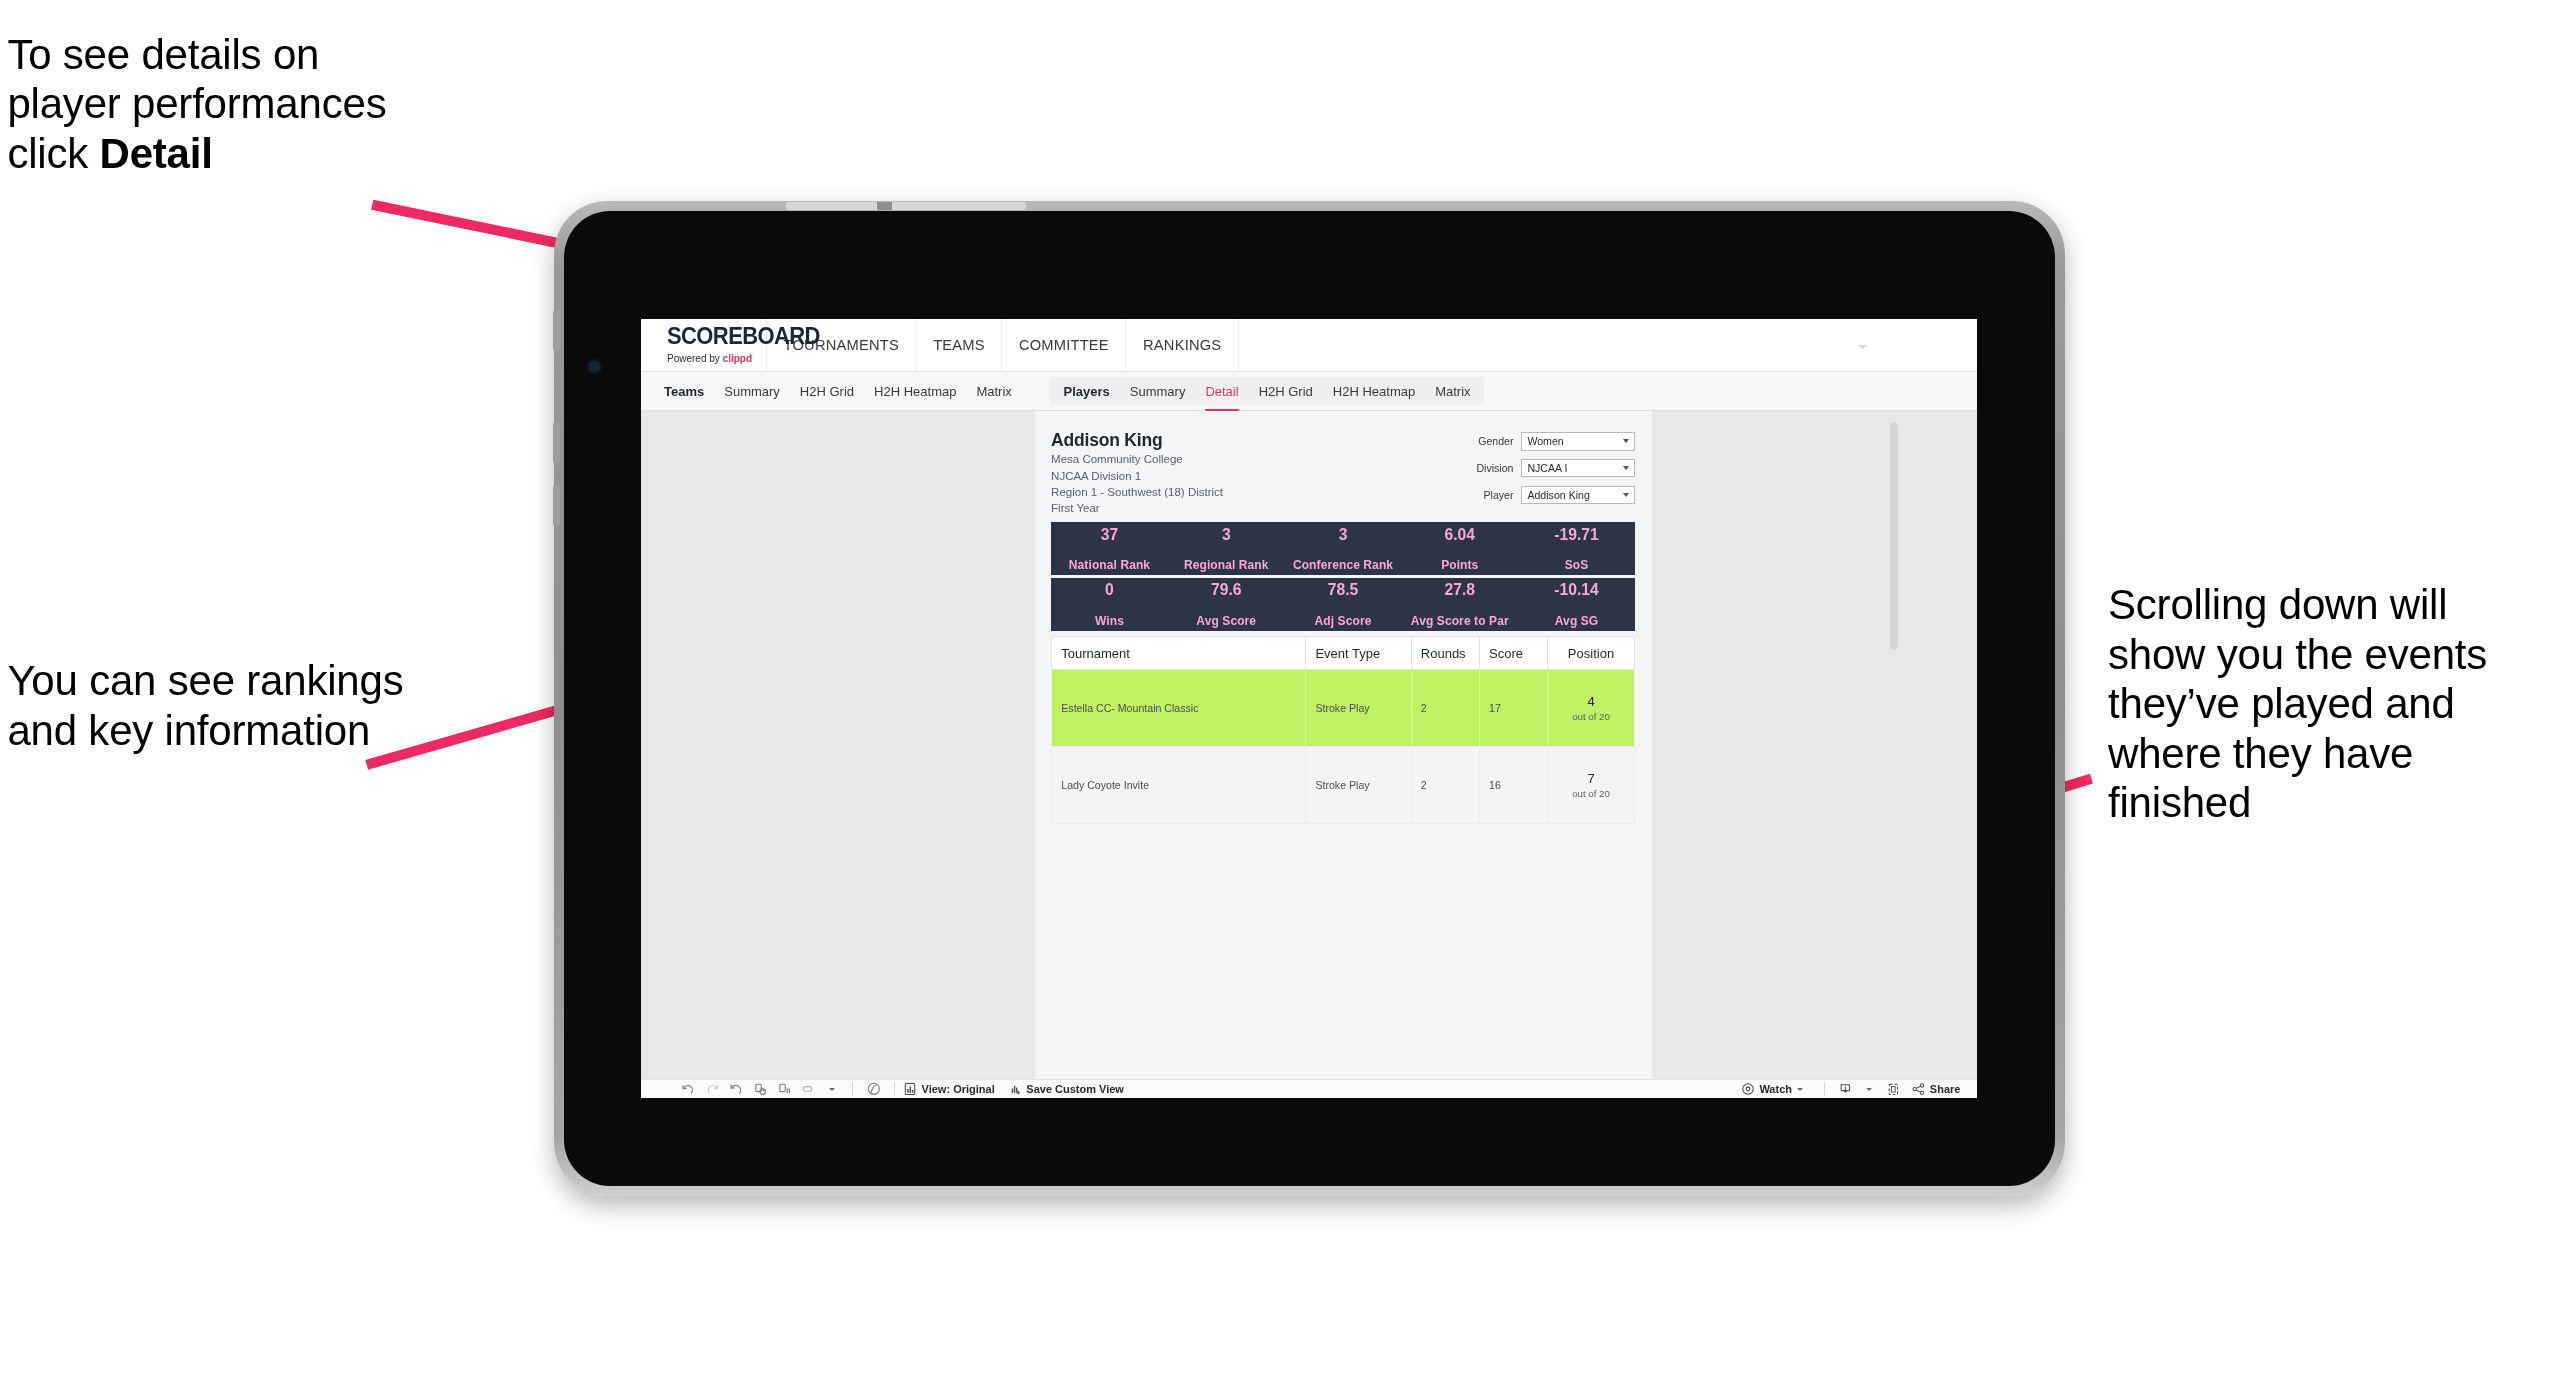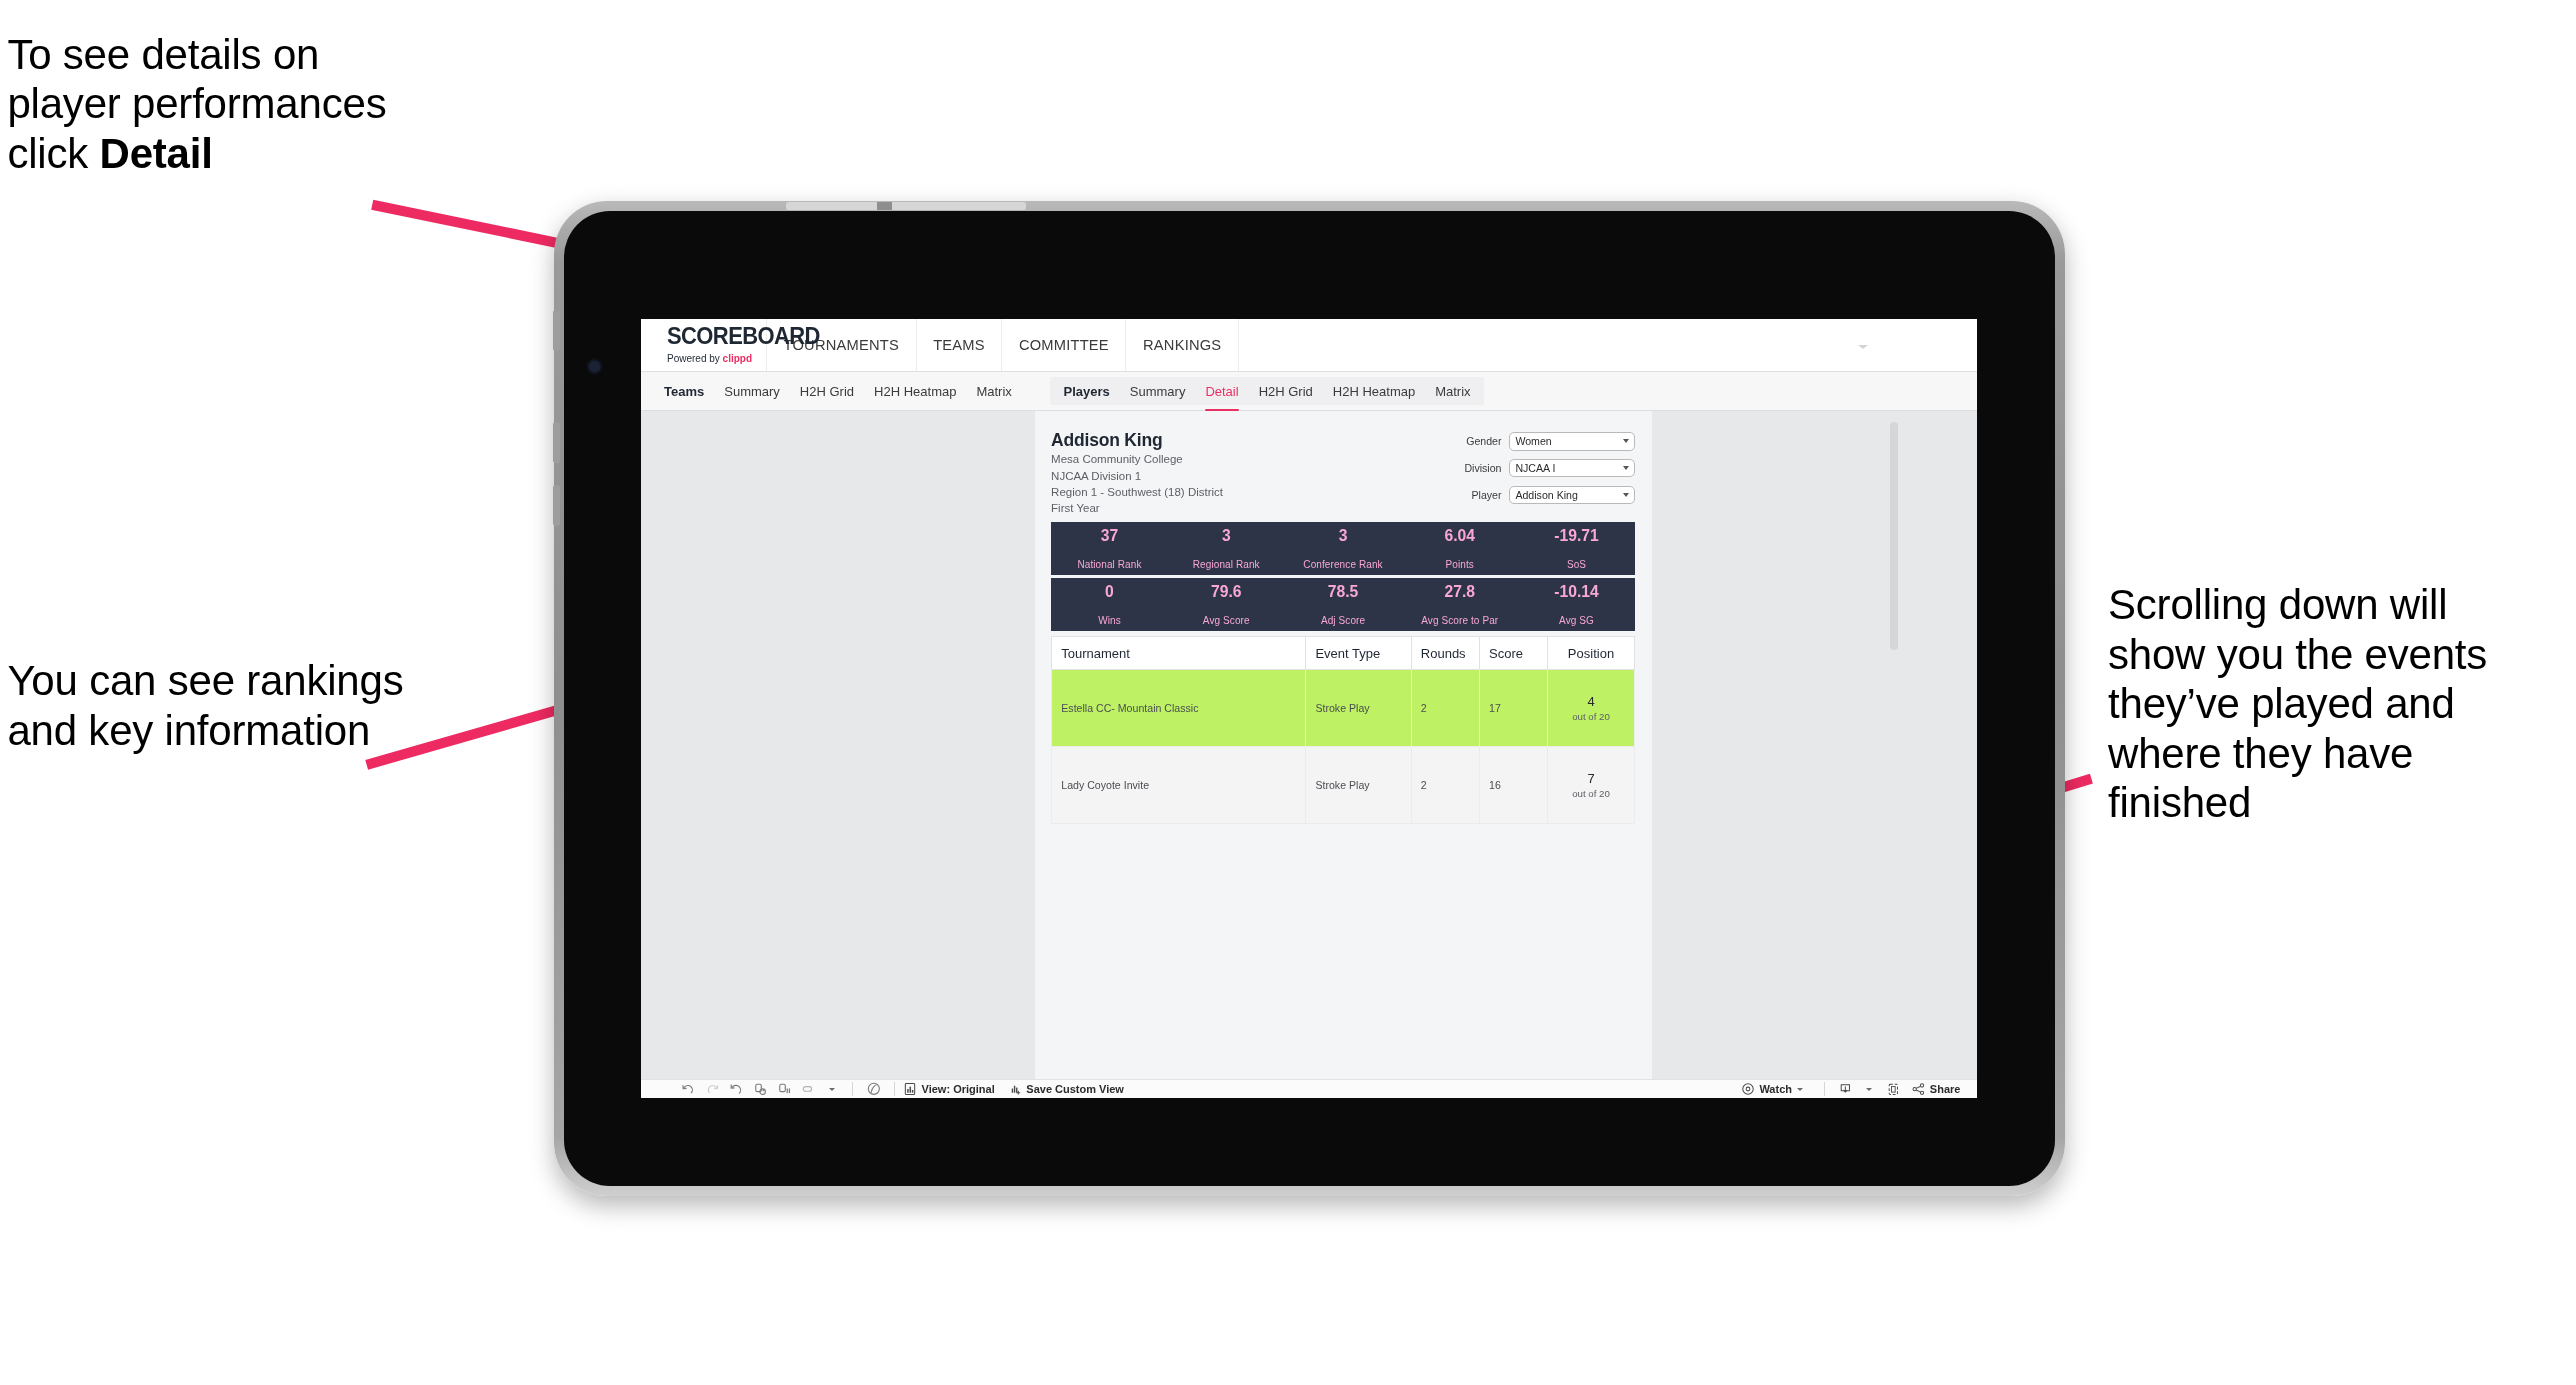--- a/index.html
+++ b/index.html
@@ -157,37 +157,37 @@
   #player-name {
     font-size: 17.5px; font-weight: 700; color: #1f2733; line-height: 1.25;
     letter-spacing: -0.2px;
   }
   .player-meta { font-size: 11.5px; color: #5d6166; line-height: 1.42; }
 
   #filters { width: 192px; padding-top: 2.8px; }
   .filter-row { display: flex; align-items: center; justify-content: flex-end; margin-bottom: 8.3px; }
   .filter-label { font-size: 10.6px; color: #3b3b3b; margin-right: 7.4px; }
   .filter-select {
-    width: 126px; height: 18.4px; background: #fff;
-    border: 0.9px solid #b9b9b9; border-radius: 5px;
+    width: 114px; height: 18.4px; background: #fff;
+    border: 0.9px solid #b9b9b9; border-radius: 0;
     display: flex; align-items: center; justify-content: space-between;
     padding: 0 4.6px 0 5.5px;
   }
   .filter-value { font-size: 10.6px; color: #2b2b2b; line-height: 1; }
   .caret-dn { width: 0; height: 0; border-left: 3.7px solid transparent; border-right: 3.7px solid transparent; border-top: 4.6px solid #555; }
 
   
   .statbar {
     background: #2d3447; display: flex; align-items: center;
     height: 53px; margin-top: 5.5px;
   }
   .statbar.second { margin-top: 2.8px; }
   .stat-cell { flex: 1; text-align: center; color: #f9a8d4; }
   .stat-val { font-size: 15.7px; font-weight: 700; line-height: 1.1; }
-  .stat-lab { font-size: 10px; font-weight: 400; margin-top: 15px; letter-spacing: 0.1px; }
+  .stat-lab { font-size: 12px; font-weight: 700; margin-top: 15px; letter-spacing: 0.1px; }
 
   
   #records { display: flex; height: 52px; align-items: center; }
   .rec-cell { flex: 1; text-align: center; }
   .rec-val { font-size: 14.7px; font-weight: 700; color: #1f2733; line-height: 1.15; }
   .rec-lab { font-size: 10px; color: #5d6166; margin-top: 2.8px; }
 
   
   #events-table { width: 100%; border-collapse: collapse; background: #bef264; margin-top: 5.5px; }
   #events-table th {

